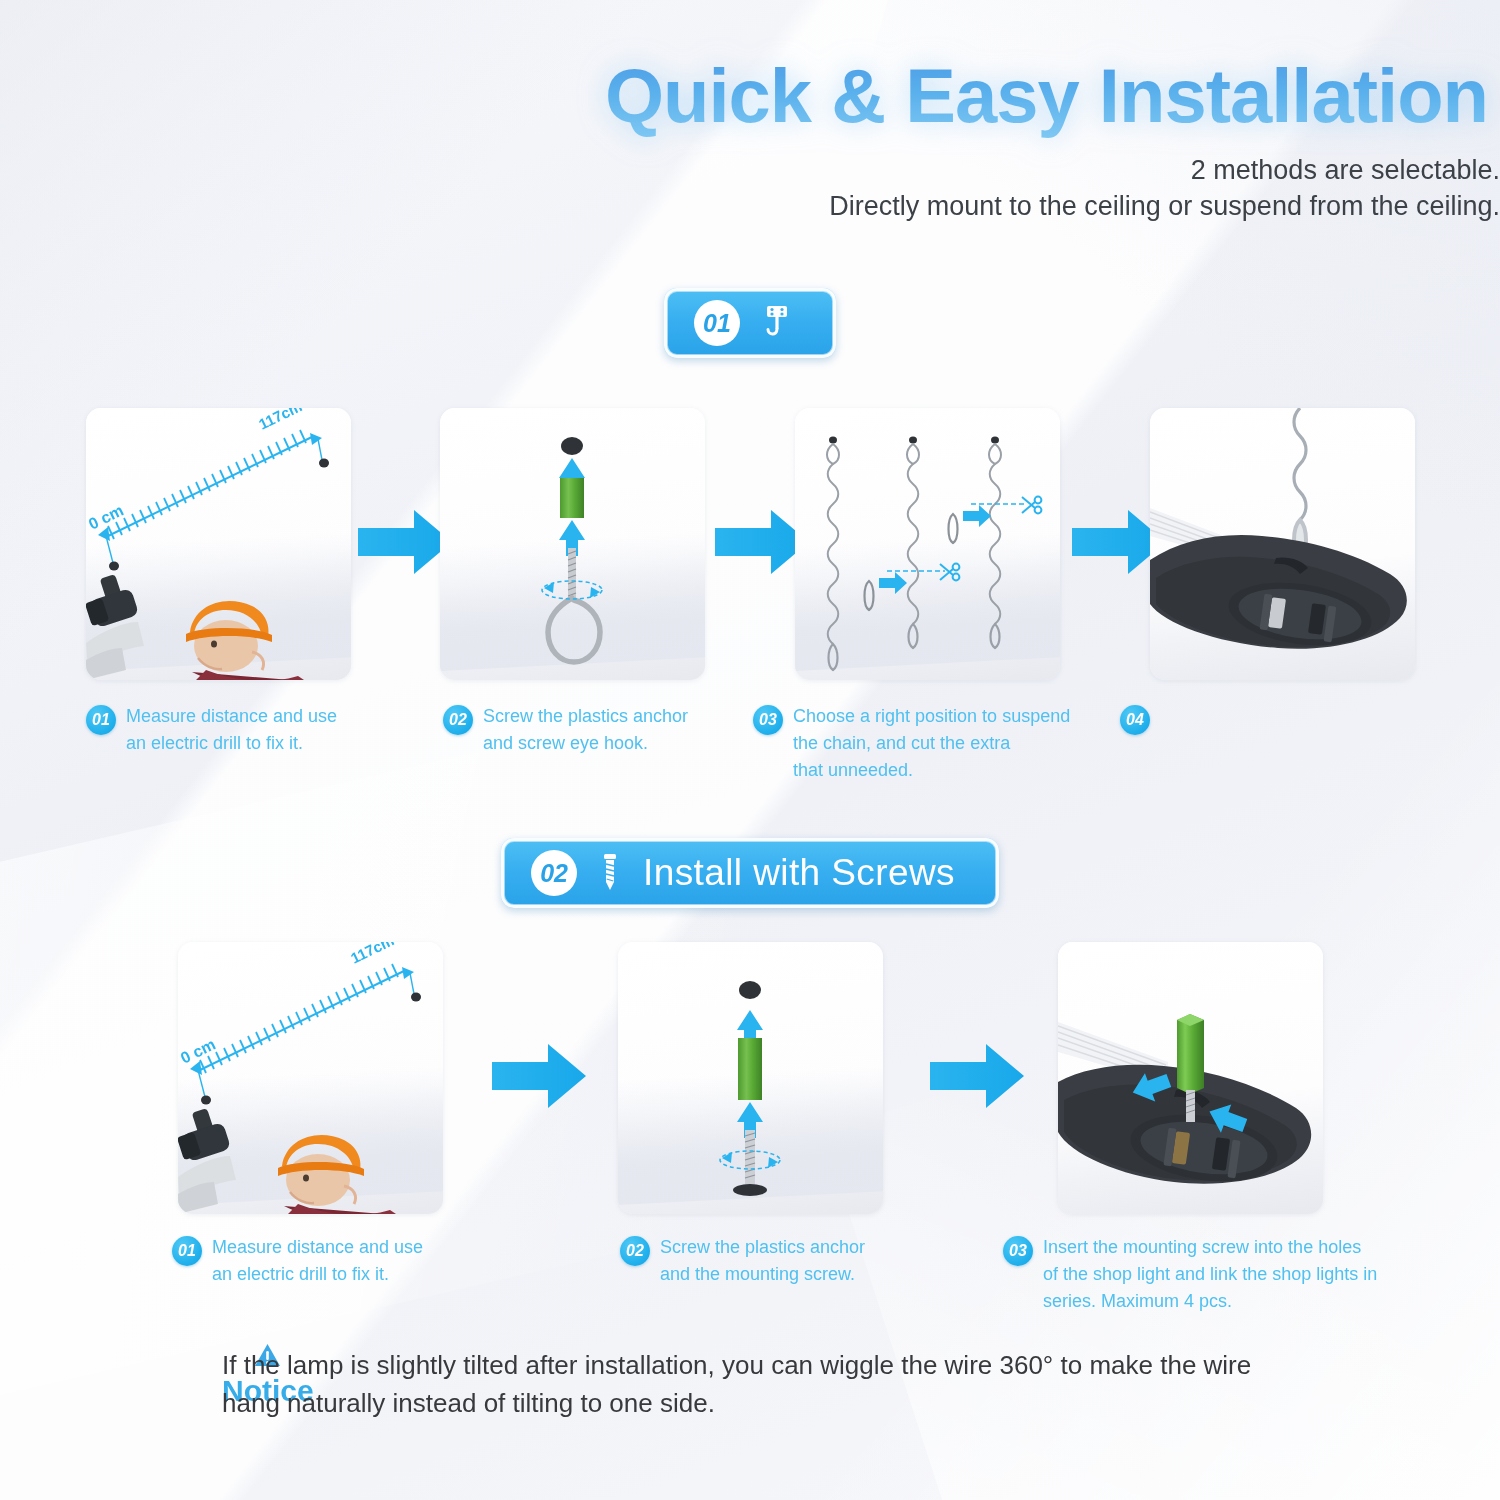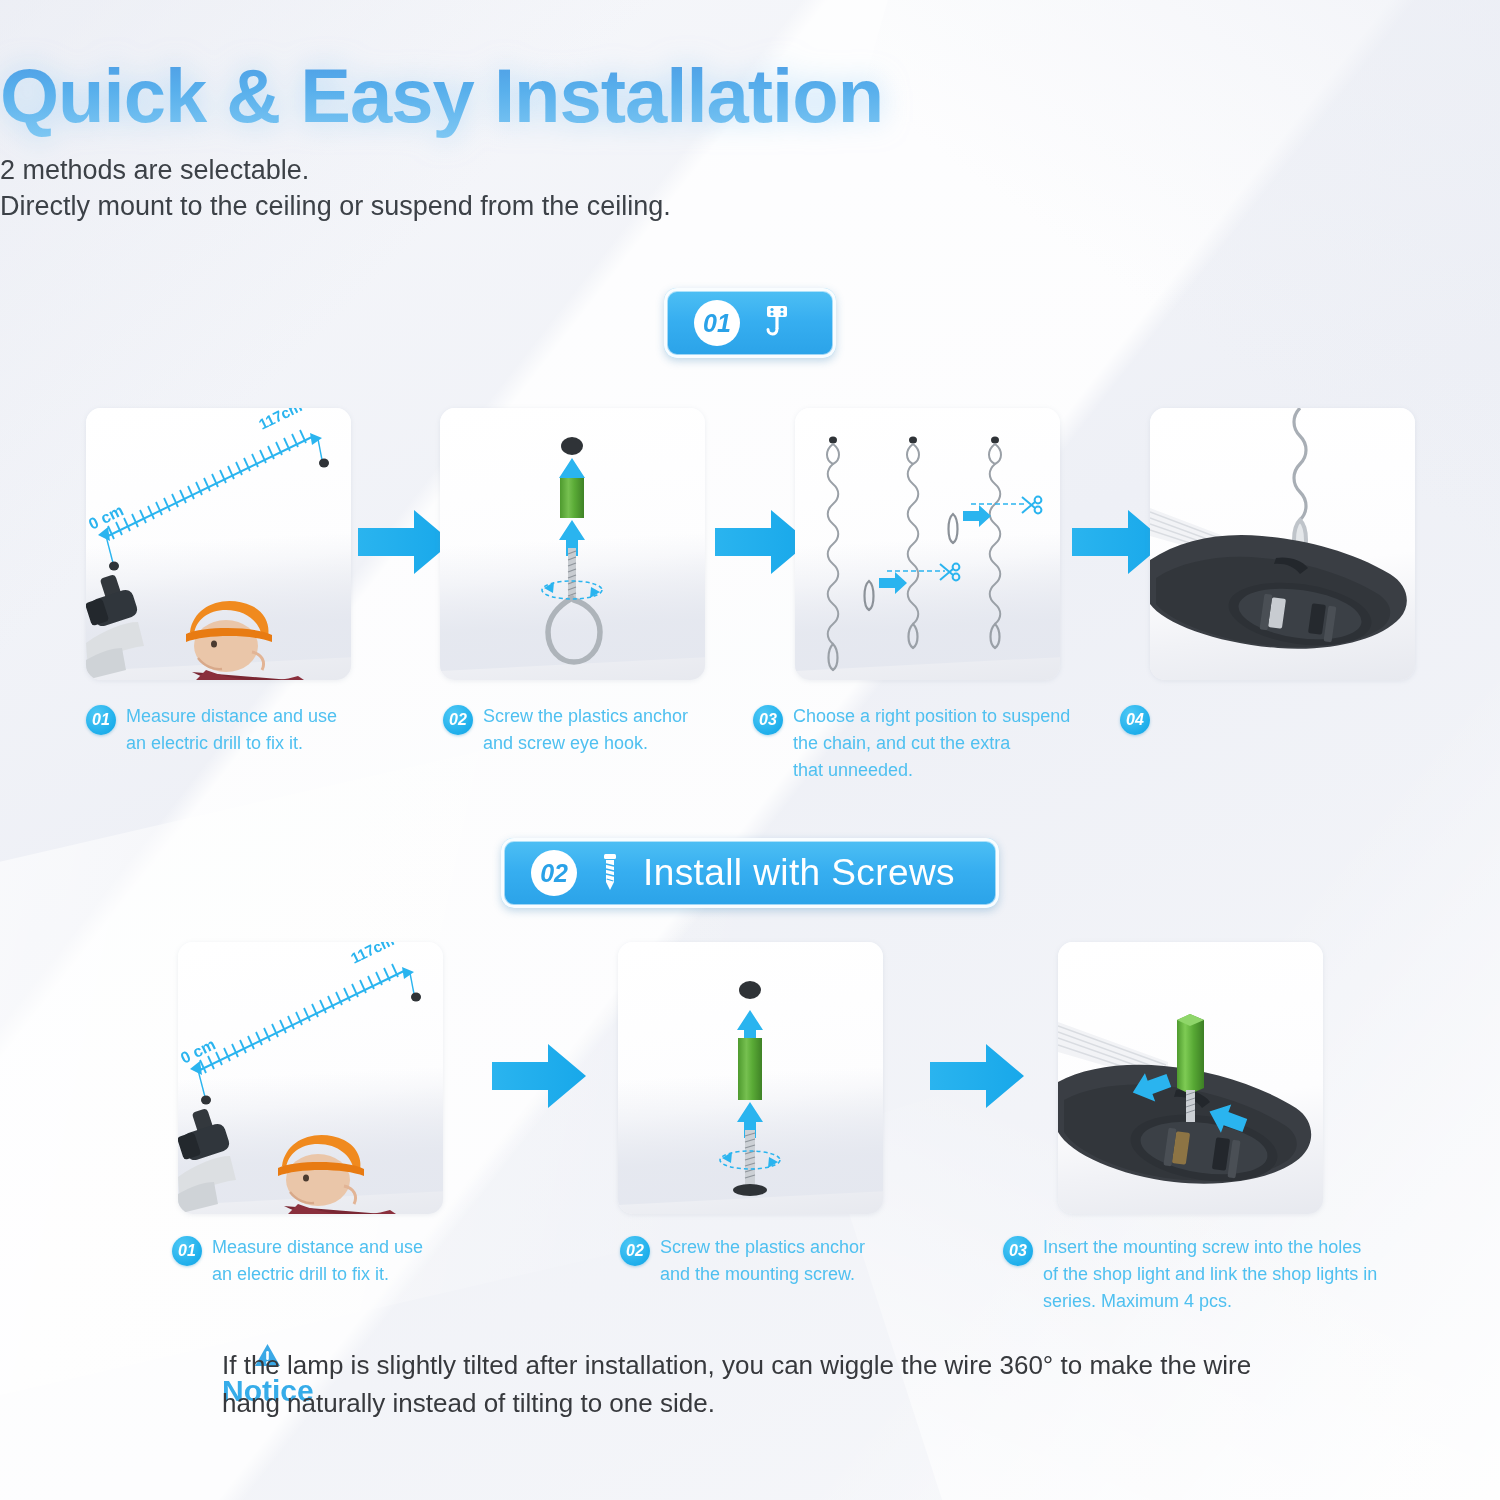--- a/index.html
+++ b/index.html
@@ -42,36 +42,36 @@
   }
   .facet-c {
     right: -160px; bottom: -120px; width: 760px; height: 620px;
     background: linear-gradient(40deg, rgba(255,255,255,.9), rgba(255,255,255,0) 60%);
     transform: rotate(-18deg);
   }
 
   
   .title {
     position: absolute;
-    top: 52px; left: 0; right: 0;
-    text-align: left;
+    top: 52px; left: 0; right: 12px;
+    text-align: right;
     font-size: 76px;
     font-weight: bold;
     letter-spacing: -1px;
     background: linear-gradient(180deg, #4b9ae4 0%, #59b0ec 45%, #7fc8f3 100%);
     -webkit-background-clip: text;
     background-clip: text;
     color: transparent;
     -webkit-text-fill-color: transparent;
     filter: drop-shadow(0 0 14px rgba(140,200,245,.55));
   }
   .subtitle {
     position: absolute;
     top: 152px; left: 0; right: 0;
-    text-align: left;
+    text-align: right;
     color: #3c4147;
     font-size: 27px;
     line-height: 36px;
   }
 
   
   .banner-wrap { position: absolute; left: 0; right: 0; text-align: center; }
   .banner {
     display: inline-flex;
     align-items: center;

